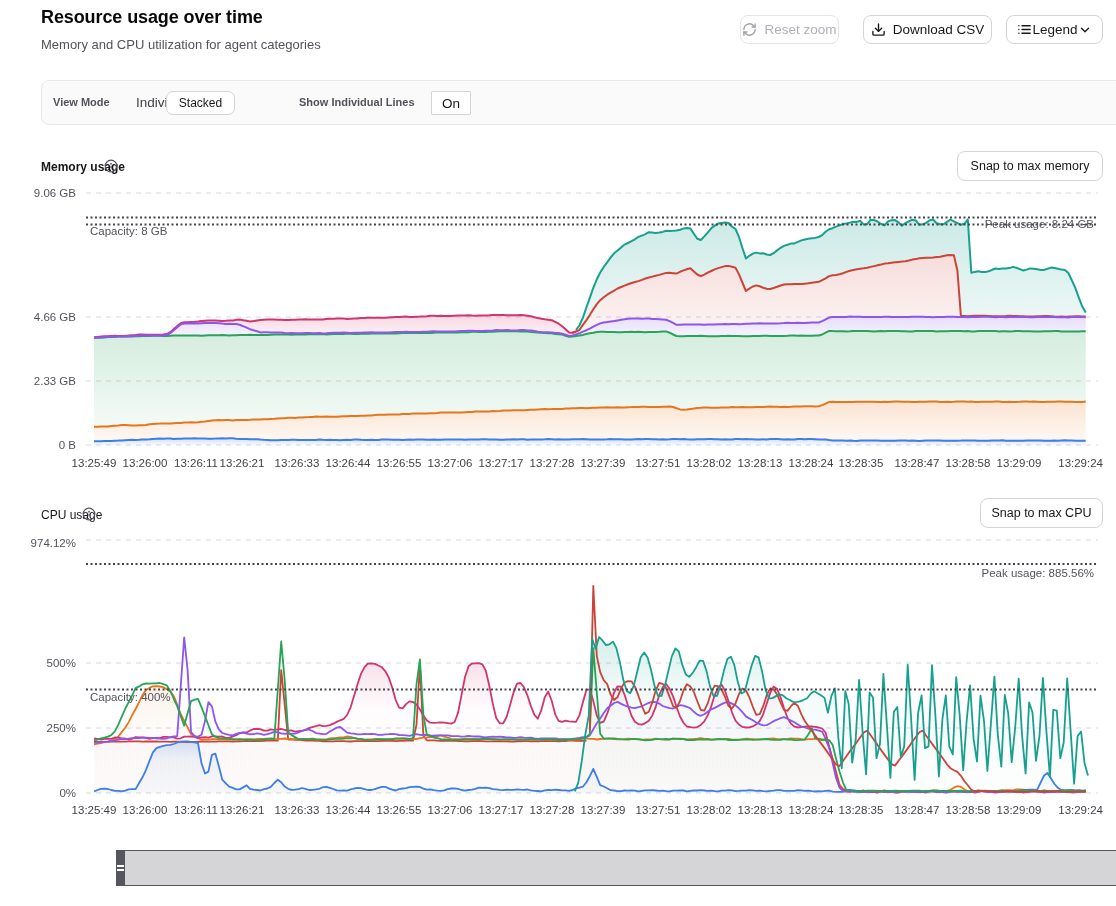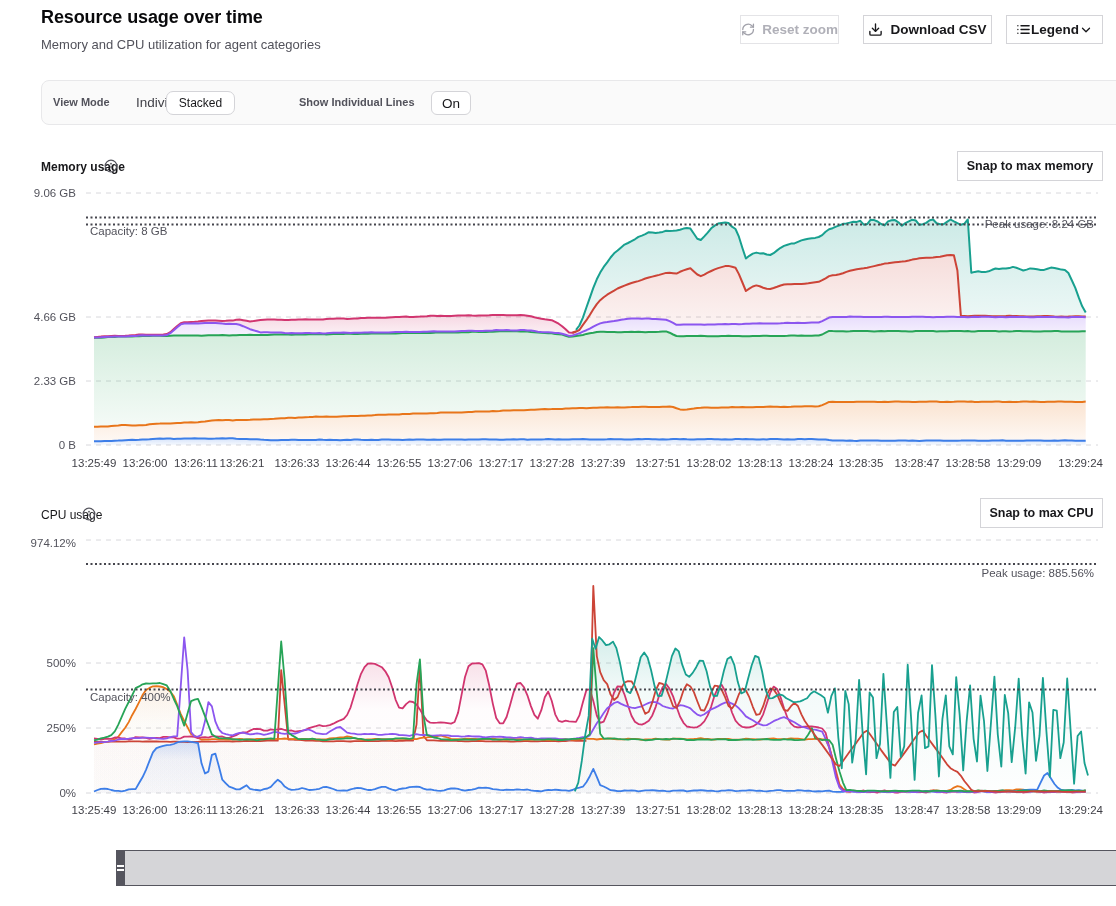--- a/index.html
+++ b/index.html
@@ -1,16 +1,16 @@
 <!DOCTYPE html>
 <html><head><meta charset="utf-8"><style>
 * { margin:0; padding:0; box-sizing:border-box; }
 body { width:1116px; height:906px; background:#fff; font-family:"Liberation Sans", sans-serif; position:relative; overflow:hidden; }
 .abs { position:absolute;margin-left:31px; }
-.btn { position:absolute; white-space:nowrap; display:flex; align-items:center; justify-content:center; gap:7px; background:#fff; border:1px solid #e4e4e7; border-radius:0; font-size:13.5px; font-weight:700; color:#18181b; }
+.btn { position:absolute; white-space:nowrap; display:flex; align-items:center; justify-content:center; gap:7px; background:#fff; border:1px solid #e4e4e7; border-radius:8px; font-size:13.5px; font-weight:400; color:#18181b; }
 </style></head>
 <body>
 <div class="abs" style="left:10px;top:7px;font-size:18px;font-weight:700;color:#09090b;letter-spacing:-0.1px">Resource usage over time</div>
 <div class="abs" style="left:10px;top:37px;font-size:13px;color:#52525b">Memory and CPU utilization for agent categories</div>
 
 <div class="btn" style="left:740px;top:15px;width:99px;height:29px;color:#b0b0b8">
     <svg width="15" height="15" viewBox="0 0 24 24" fill="none" stroke="#a1a1aa" stroke-width="2.2" stroke-linecap="round" stroke-linejoin="round">
       <path d="M3 12a9 9 0 0 1 15.36-6.36L21 8"></path>
       <path d="M21 3v5h-5"></path>
       <path d="M21 12a9 9 0 0 1-15.36 6.36L3 16"></path>
@@ -40,21 +40,21 @@
       <polyline points="6 9 12 15 18 9"></polyline>
     </svg>
   </div>
 
 <div class="abs" style="left:10px;top:80px;width:1096px;height:45px;background:#fafafa;border:1px solid #e8e8ea;border-radius:8px"></div>
 <div class="abs" style="left:22px;top:96px;font-size:11px;font-weight:600;color:#52525b">View Mode</div>
 <div class="abs" style="left:105px;top:95px;font-size:13.5px;color:#3f3f46">Individual</div>
 <div class="btn" style="left:166px;top:91px;width:69px;height:24px;border-color:#d4d4d8;border-radius:7px;font-weight:500;font-size:12px">Stacked</div>
 <div class="abs" style="left:268px;top:96px;font-size:11px;font-weight:600;color:#52525b">Show Individual Lines</div>
 <div class="abs" style="left:403px;top:95px;font-size:13.5px;color:#3b82f6">Off</div>
-<div class="btn" style="left:431px;top:91px;width:40px;height:24px;border-color:#d4d4d8;border-radius:6px;font-weight:500;font-size:13.5px">On</div>
+<div class="btn" style="left:431px;top:91px;width:40px;height:24px;border-color:#d4d4d8;border-radius:1px;font-weight:500;font-size:13.5px">On</div>
 
 <div class="abs" style="left:10px;top:160px;font-size:12px;font-weight:700;color:#18181b">Memory usage</div>
 <svg style="position:absolute;left:104px;top:159px" width="14" height="14" viewBox="0 0 24 24" fill="none" stroke="#52525b" stroke-width="2">
     <circle cx="12" cy="12" r="10"></circle>
     <line x1="12" y1="16" x2="12" y2="11.5"></line>
     <circle cx="12" cy="8" r="0.6" fill="#52525b"></circle>
   </svg>
 <div class="btn" style="left:957px;top:151px;width:146px;height:30px;border-color:#d4d4d8;font-size:12.5px">Snap to max memory</div>
 
 <svg style="position:absolute;left:0;top:0" width="1116" height="480" viewBox="0 0 1116 480">

